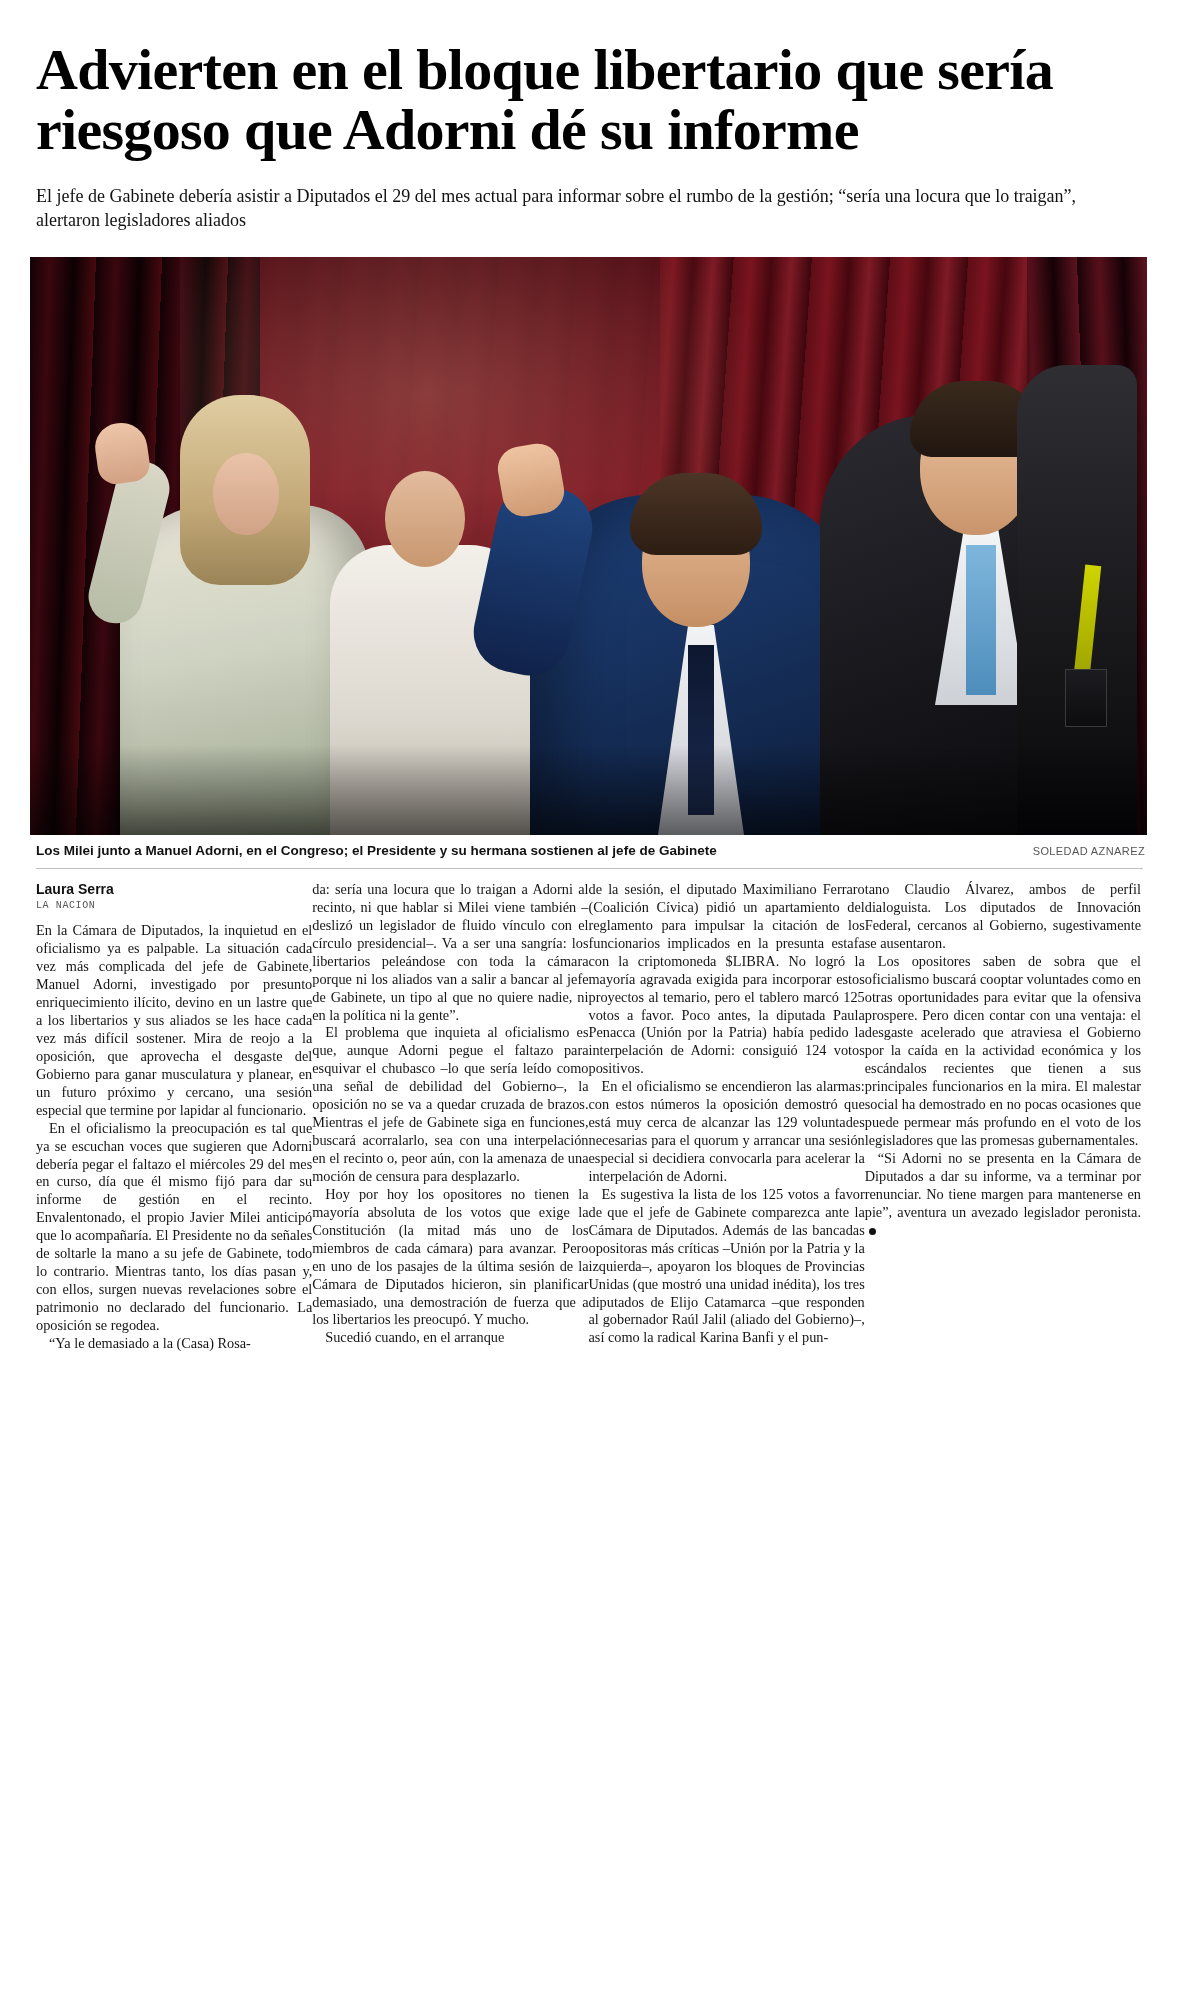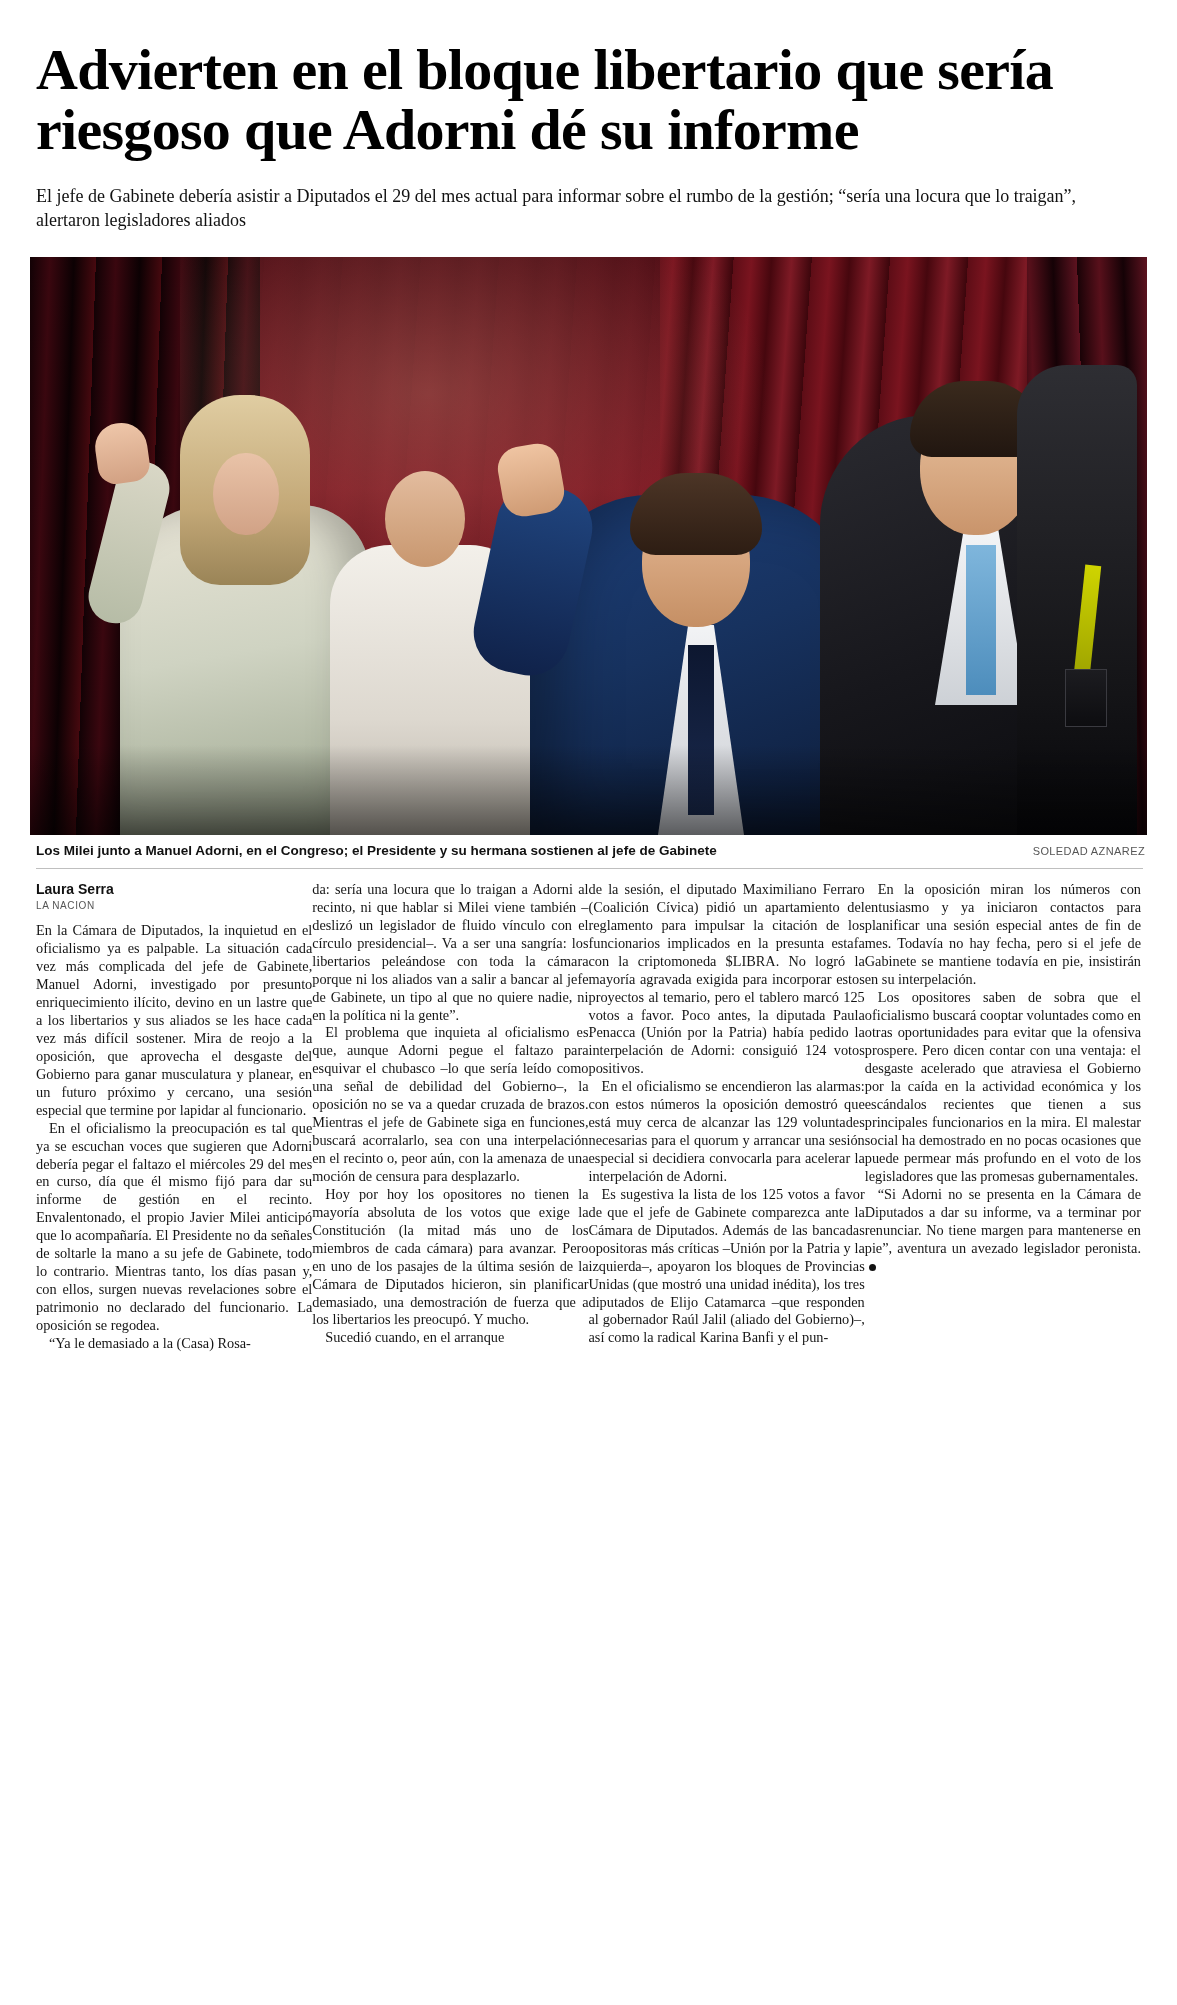--- a/index.html
+++ b/index.html
@@ -259,21 +259,21 @@
     margin: 10px 4px 12px 6px;
   }
   .byline {
     font-family: "Liberation Sans", sans-serif;
     font-weight: bold;
     font-size: 14px;
     color: #111;
     line-height: 1.2;
   }
   .byline-org {
-    font-family: Liberation Sans, sans-serif;
+    font-family: Liberation Mono, monospace;
     font-size: 10px;
     letter-spacing: .6px;
     color: #555;
     margin-top: 2px;
     margin-bottom: 10px;
   }
   .cols {
     display: grid;
     grid-template-columns: repeat(5, 1fr);
     padding: 0 6px;
@@ -378,20 +378,20 @@
       <p class="indent">Sucedió cuando, en el arranque</p>
     </div>
 
     <div class="col">
       <p class="first">de la sesión, el diputado Maximiliano Ferraro (Coalición Cívica) pidió un apartamiento del reglamento para impulsar la citación de los funcionarios implicados en la presunta estafa con la criptomoneda $LIBRA. No logró la mayoría agravada exigida para incorporar estos proyectos al temario, pero el tablero marcó 125 votos a favor. Poco antes, la diputada Paula Penacca (Unión por la Patria) había pedido la interpelación de Adorni: consiguió 124 votos positivos.</p>
       <p class="indent">En el oficialismo se encendieron las alarmas: con estos números la oposición demostró que está muy cerca de alcanzar las 129 voluntades necesarias para el quorum y arrancar una sesión especial si decidiera convocarla para acelerar la interpelación de Adorni.</p>
       <p class="indent">Es sugestiva la lista de los 125 votos a favor de que el jefe de Gabinete comparezca ante la Cámara de Diputados. Además de las bancadas opositoras más críticas –Unión por la Patria y la izquierda–, apoyaron los bloques de Provincias Unidas (que mostró una unidad inédita), los tres diputados de Elijo Catamarca –que responden al gobernador Raúl Jalil (aliado del Gobierno)–, así como la radical Karina Banfi y el pun-</p>
     </div>
 
     <div class="col">
-      <p class="indent">En la oposición miran los números con entusiasmo y ya iniciaron contactos para planificar una sesión especial antes de fin de mes. Todavía no hay fecha, pero si el jefe de Gabinete se mantiene todavía en pie, insistirán en su interpelación.</p>
+      <p class="first">tano Claudio Álvarez, ambos de perfil dialoguista. Los diputados de Innovación Federal, cercanos al Gobierno, sugestivamente se ausentaron.</p>
       <p class="indent">Los opositores saben de sobra que el oficialismo buscará cooptar voluntades como en otras oportunidades para evitar que la ofensiva prospere. Pero dicen contar con una ventaja: el desgaste acelerado que atraviesa el Gobierno por la caída en la actividad económica y los escándalos recientes que tienen a sus principales funcionarios en la mira. El malestar social ha demostrado en no pocas ocasiones que puede permear más profundo en el voto de los legisladores que las promesas gubernamentales.</p>
       <p class="indent"><span>“Si Adorni no se presenta en la Cámara de Diputados a dar su informe, va a terminar por renunciar. No tiene margen para mantenerse en pie”, aventura un avezado legislador peronista.</span><span class="end-dot"></span></p>
     </div>
 
   </div>
 
 </div>
 
 </body></html>

